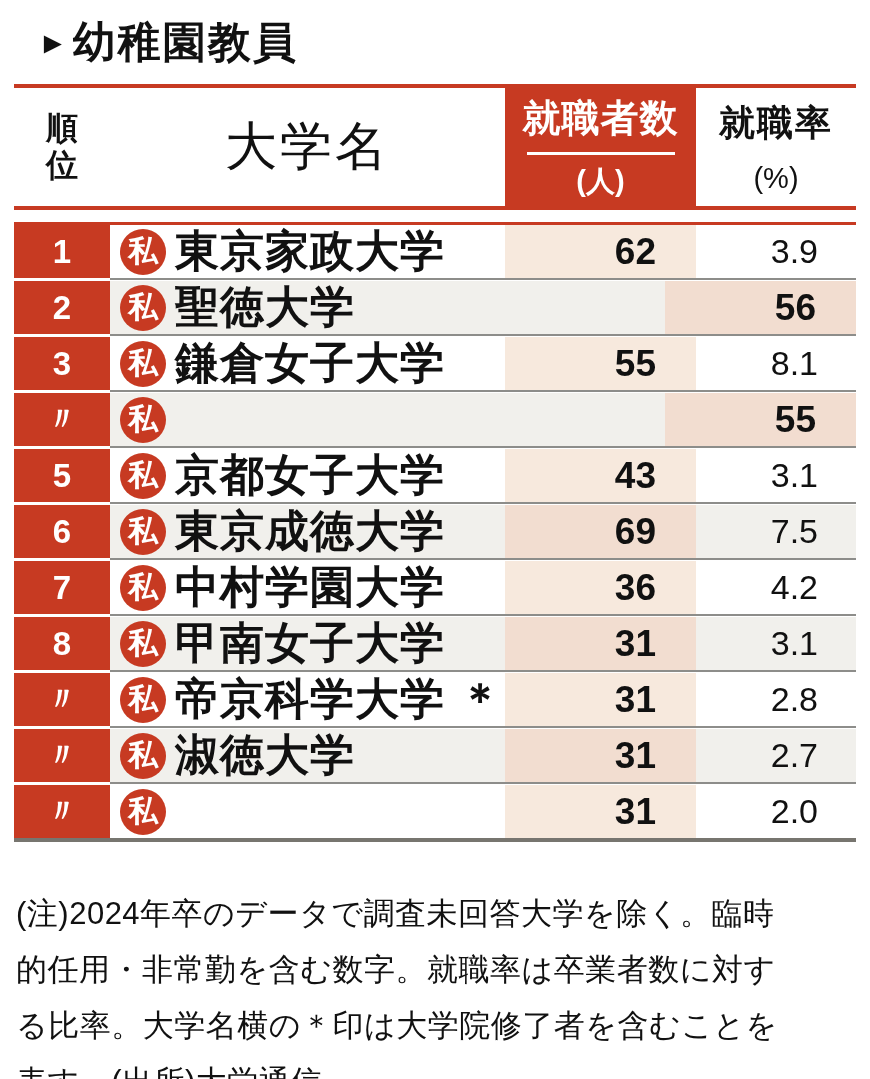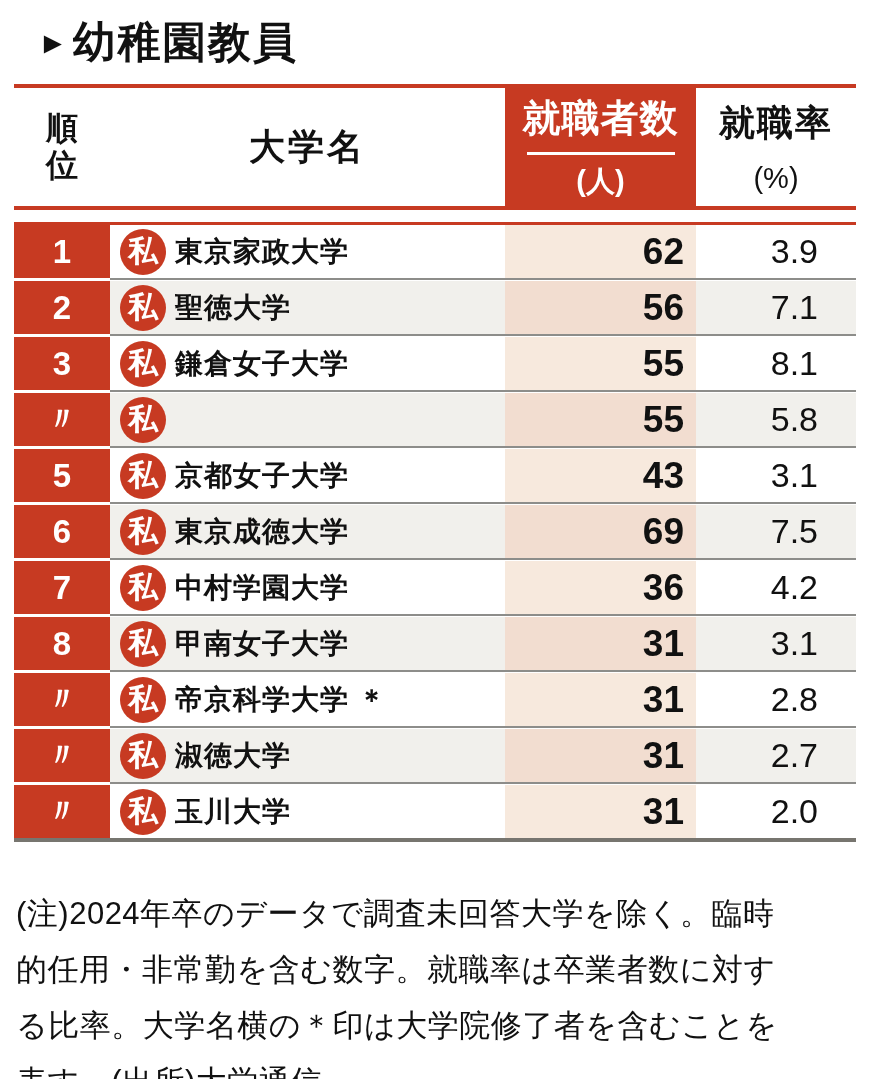--- a/index.html
+++ b/index.html
@@ -22,42 +22,42 @@
 
   
   .title{display:flex;align-items:center;margin:4px 0 16px 24px;height:50px;}
   .title .marker{font-size:30px;line-height:1;margin-right:5px;}
   .title .txt{font-size:43px;font-weight:bold;letter-spacing:2px;}
 
   
   .thead{display:flex;border-top:4px solid var(--red);border-bottom:4px solid var(--red);height:118px;background:#fff;}
   .th{display:flex;flex-direction:column;justify-content:center;align-items:center;box-sizing:border-box;}
   .th-rank{width:96px;font-weight:bold;font-size:32px;line-height:37px;}
-  .th-name{flex:1;font-weight:bold;font-size:36px;letter-spacing:3px;}
+  .th-name{flex:1;font-weight:normal;font-size:52px;letter-spacing:3px;}
   .th-count{width:191px;background:var(--red);color:#ffffff;}
   .th-count .lbl{font-size:38px;font-weight:bold;letter-spacing:1px;font-family:Liberation Serif, serif;}
   .th-count .rule{width:148px;height:3px;background:#ffffff;margin:8px 0 7px;}
   .th-count .unit{font-size:29px;font-weight:bold;}
   .th-rate{width:160px;}
   .th-rate .lbl{font-size:36px;font-weight:bold;letter-spacing:2px;}
   .th-rate .unit{font-size:29px;margin-top:14px;}
 
   
   .tbody{margin-top:12px;border-top:3px solid var(--red);border-bottom:4px solid var(--bottom);background:#ffffff;}
   .row{display:flex;height:53px;position:relative;background:#ffffff;}
   .row.even{background:var(--rowalt);}
   .row + .row{margin-top:3px;}
   .row + .row::before{content:"";position:absolute;left:96px;right:0;top:-3px;height:2px;background:var(--divider);}
   .cell{display:flex;align-items:center;box-sizing:border-box;}
   .c-rank{width:96px;background:var(--red);color:#ffffff;justify-content:center;font-size:33px;font-weight:bold;}
   .c-name{flex:1;padding-left:10px;}
   .badge{flex:0 0 46px;width:46px;height:46px;background:var(--red);color:#ffffff;border-radius:50%;
          display:flex;align-items:center;justify-content:center;font-size:30px;font-weight:bold;}
-  .uni{font-size:28px;font-weight:bold;margin-left:9px;letter-spacing:1px;white-space:nowrap;}
-  .c-count{width:191px;justify-content:flex-end;padding-right:12px;font-size:37px;font-weight:bold;}
+  .uni{font-size:44px;font-weight:bold;margin-left:9px;letter-spacing:1px;white-space:nowrap;}
+  .c-count{width:191px;justify-content:flex-end;padding-right:40px;font-size:37px;font-weight:bold;}
   .row.odd  .c-count{background:var(--peach-light);}
   .row.even .c-count{background:var(--peach-dark);}
   .c-rate{width:160px;justify-content:flex-end;padding-right:38px;font-size:34px;}
 
   
   .note{margin:44px 2px 0;font-size:31px;line-height:56px;letter-spacing:0.5px;white-space:pre-line;}
 </style>
 </head>
 <body>
 
@@ -110,23 +110,20 @@
     <div class="cell c-rank">
       <span>2</span>
     </div>
     <div class="cell c-name">
       <span class="badge">私</span>
       <span class="uni">聖徳大学</span>
     </div>
     <div class="cell c-count">
       <span>56</span>
     </div>
-    <div class="cell c-rate">
-      <span>7.1</span>
-    </div>
   </div>
 
   <div class="row odd">
     <div class="cell c-rank">
       <span>3</span>
     </div>
     <div class="cell c-name">
       <span class="badge">私</span>
       <span class="uni">鎌倉女子大学</span>
     </div>
@@ -141,23 +138,20 @@
   <div class="row even">
     <div class="cell c-rank">
       <span>〃</span>
     </div>
     <div class="cell c-name">
       <span class="badge">私</span>
     </div>
     <div class="cell c-count">
       <span>55</span>
     </div>
-    <div class="cell c-rate">
-      <span>5.8</span>
-    </div>
   </div>
 
   <div class="row odd">
     <div class="cell c-rank">
       <span>5</span>
     </div>
     <div class="cell c-name">
       <span class="badge">私</span>
       <span class="uni">京都女子大学</span>
     </div>
@@ -248,21 +242,20 @@
       <span>2.7</span>
     </div>
   </div>
 
   <div class="row odd">
     <div class="cell c-rank">
       <span>〃</span>
     </div>
     <div class="cell c-name">
       <span class="badge">私</span>
-      <span class="uni">玉川大学</span>
     </div>
     <div class="cell c-count">
       <span>31</span>
     </div>
     <div class="cell c-rate">
       <span>2.0</span>
     </div>
   </div>
 </div>
 

